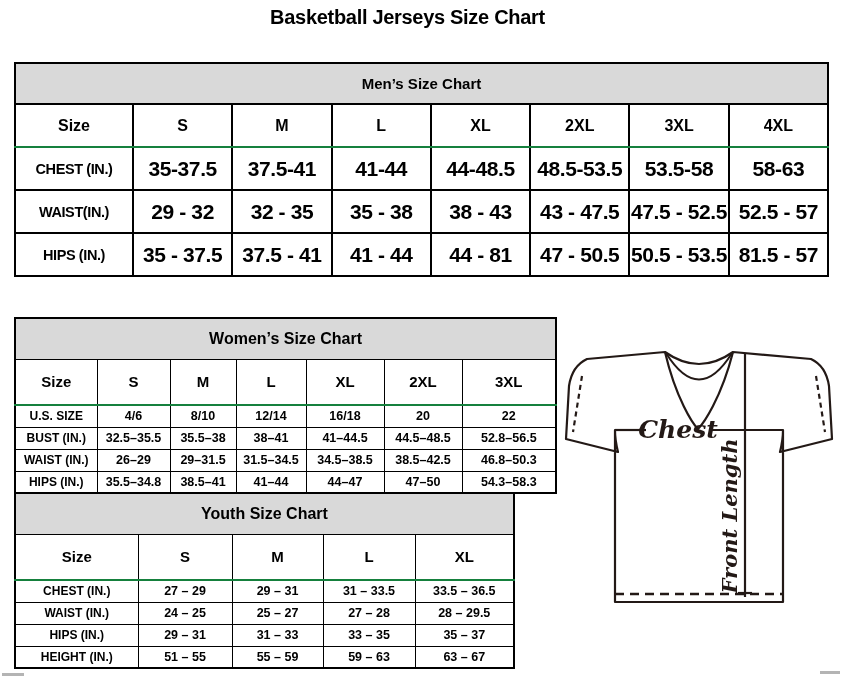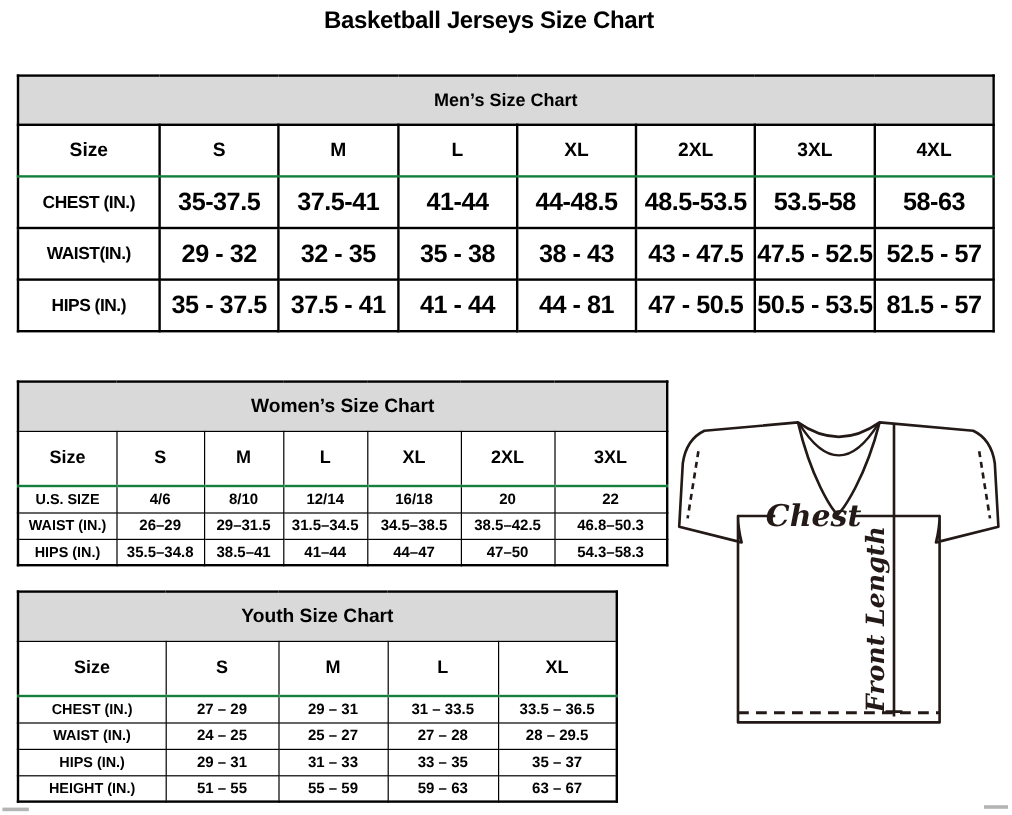--- a/index.html
+++ b/index.html
@@ -141,20 +141,29 @@
   <tr class="data-row">
     <td class="row-label">U.S. SIZE</td>
     <td>4/6</td>
     <td>8/10</td>
     <td>12/14</td>
     <td>16/18</td>
     <td>20</td>
     <td>22</td>
   </tr>
   <tr class="data-row">
+    <td class="row-label">BUST (IN.)</td>
+    <td>32.5–35.5</td>
+    <td>35.5–38</td>
+    <td>38–41</td>
+    <td>41–44.5</td>
+    <td>44.5–48.5</td>
+    <td>52.8–56.5</td>
+  </tr>
+  <tr class="data-row">
     <td class="row-label">WAIST (IN.)</td>
     <td>26–29</td>
     <td>29–31.5</td>
     <td>31.5–34.5</td>
     <td>34.5–38.5</td>
     <td>38.5–42.5</td>
     <td>46.8–50.3</td>
   </tr>
   <tr class="data-row">
     <td class="row-label">HIPS (IN.)</td>

